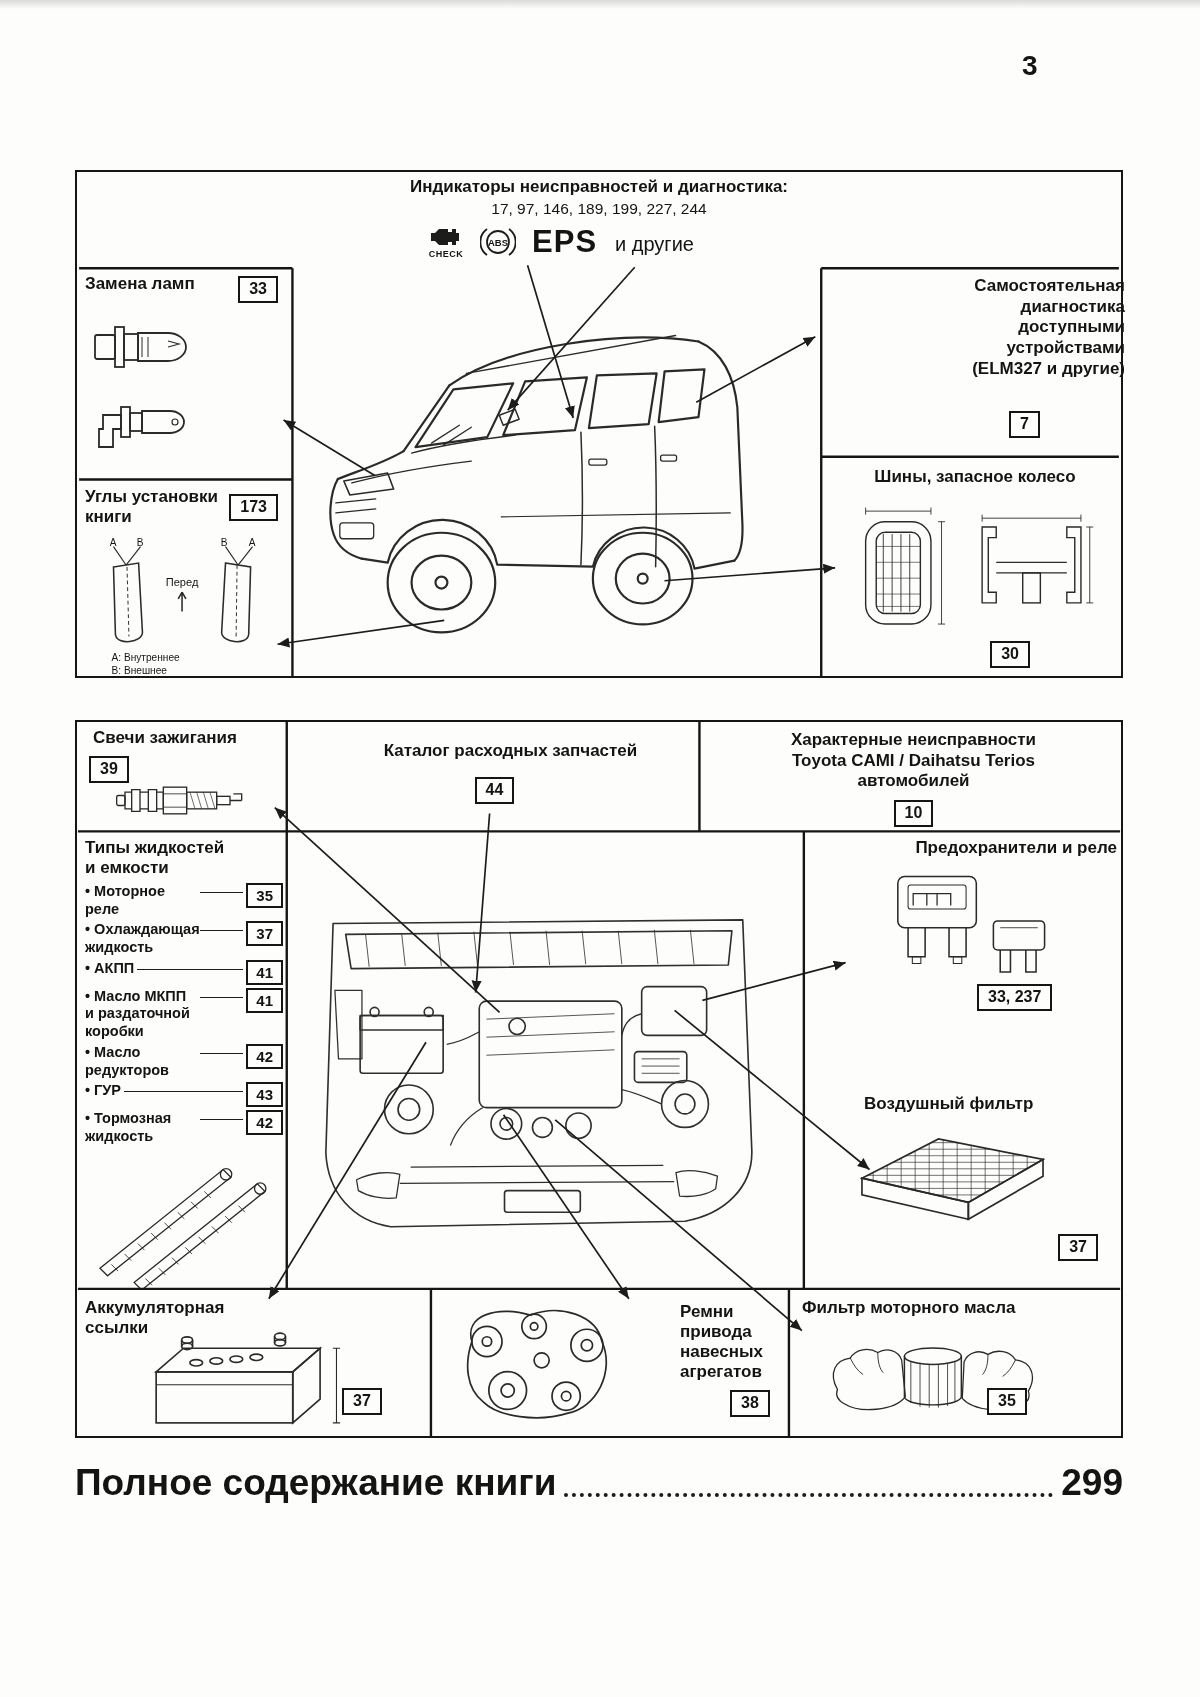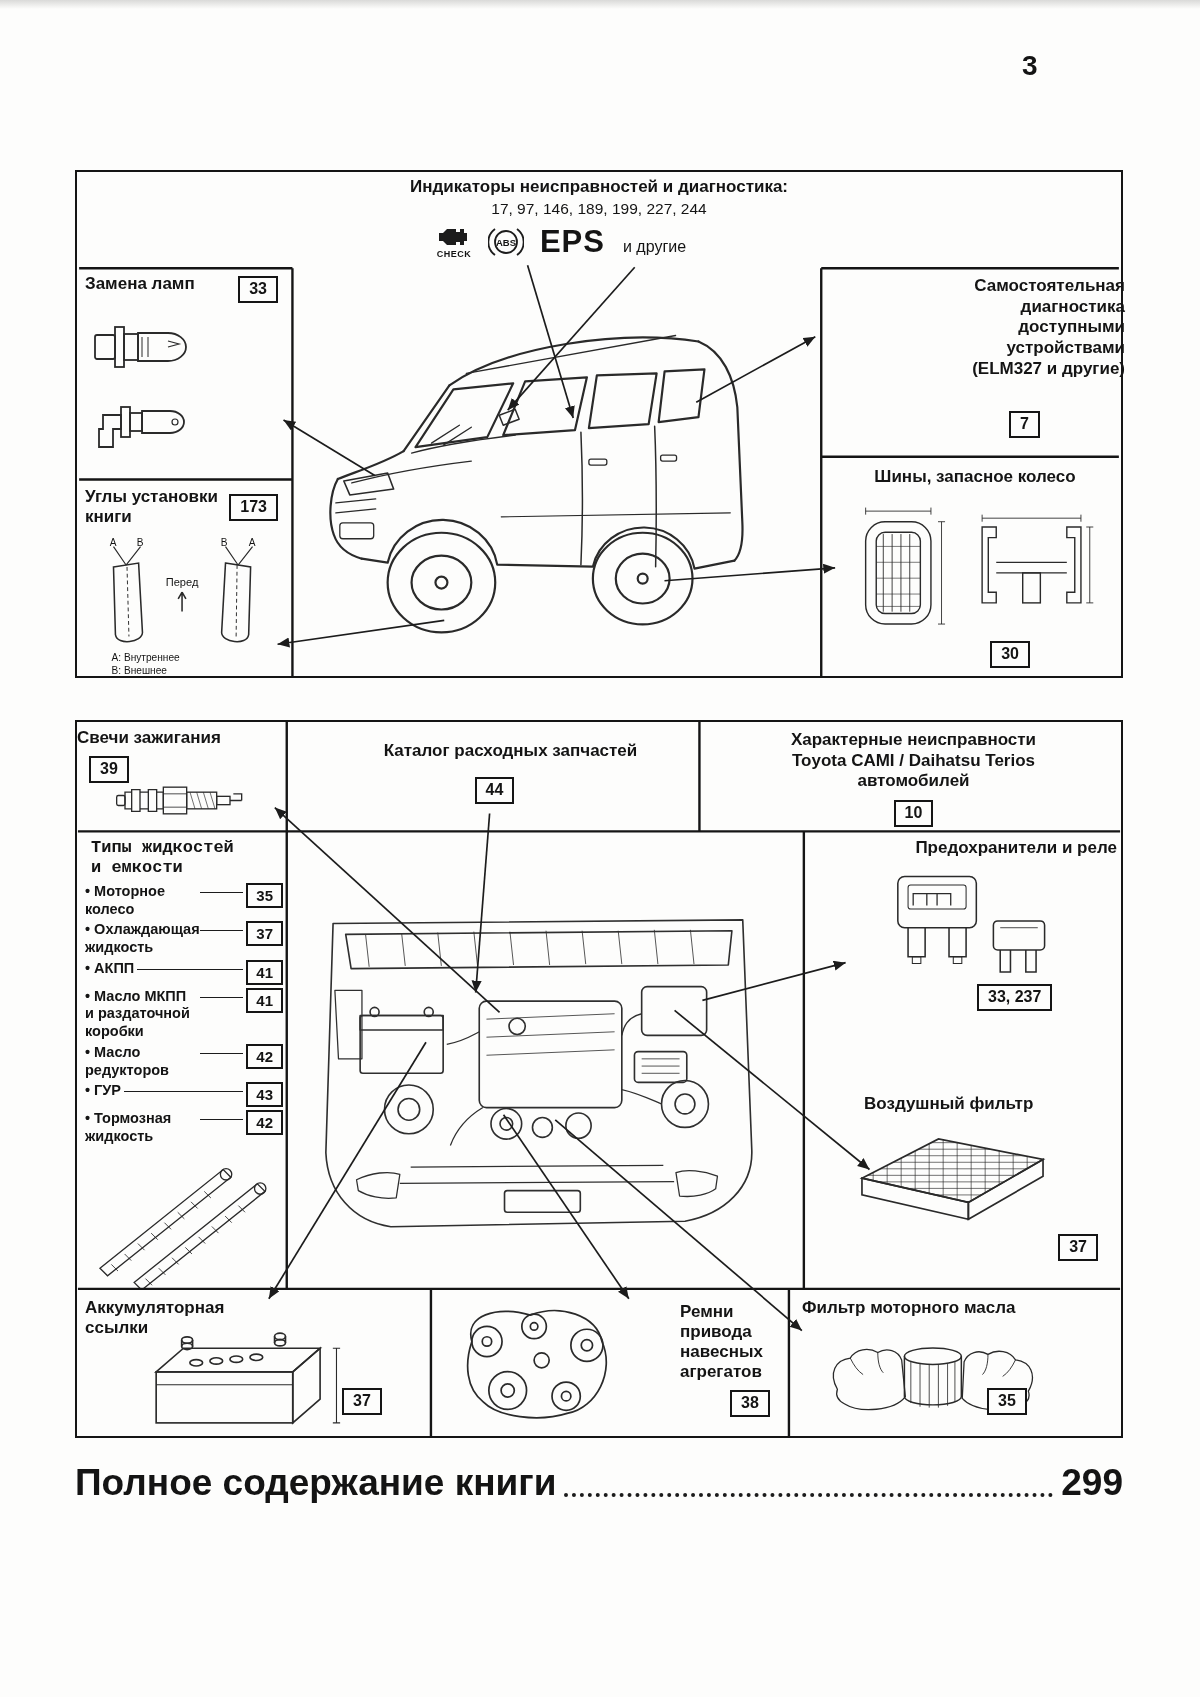--- a/index.html
+++ b/index.html
@@ -26,21 +26,21 @@
 
   
   .ind { position:absolute; left:0; right:0; top:5px; text-align:center; z-index:2; }
   .ind-title { font-weight:700; font-size:17px; }
   .ind-pages { font-size:15.5px; margin-top:3px; }
   .ind-icons { margin-top:6px; display:flex; justify-content:center; align-items:center; gap:16px;
                transform:translateX(-38px); }
   .chk { display:flex; flex-direction:column; align-items:center; }
   .chk-label { font-size:9px; font-weight:700; letter-spacing:.5px; margin-top:1px; }
   .eps { font-size:31px; font-weight:700; letter-spacing:1px; }
-  .others { font-size:16px; margin-left:2px; align-self:flex-end; padding-bottom:4px; }
+  .others { font-size:20px; margin-left:2px; align-self:flex-end; padding-bottom:4px; }
 
   
   .c-lamps   { left:0; top:97px; width:215px; height:213px; }
   .c-angles  { left:0; top:310px; width:215px; height:198px; }
   .c-diag    { left:748px; top:97px; width:300px; height:190px; text-align:right; }
   .c-tires   { left:748px; top:287px; width:300px; height:221px; text-align:center; }
   .c-lamps .sec-title, .c-angles .sec-title { position:absolute; left:8px; top:5px; text-align:left; }
   .diag-lines { margin-top:7px; font-weight:700; font-size:17px; line-height:1.22; }
 
   
@@ -50,21 +50,21 @@
   .c-fluids  { left:0; top:110px; width:210px; height:460px; }
   .c-right   { left:730px; top:110px; width:318px; height:460px; }
   .c-batt    { left:0; top:570px; width:355px; height:148px; }
   .c-belts   { left:355px; top:570px; width:360px; height:148px; }
   .c-oilf    { left:715px; top:570px; width:333px; height:148px; }
 
   .c-catalog .sec-title { margin-top:19px;padding-left:32px; }
   .c-faults .f1 { margin-top:8px; font-weight:700; font-size:17px; line-height:1.22; }
   .c-faults .f2 { font-weight:700; font-size:17px; line-height:1.22; }
 
-  .c-fluids .sec-title { position:absolute; left:14px; top:6px;font-family:Liberation Mono, monospace; }
+  .c-fluids .sec-title { position:absolute; left:8px; top:6px; }
   .fl-list { position:absolute; left:8px; top:48px; width:198px; }
   .fl-row { display:flex; align-items:flex-start; margin:3px 0; }
   .fl-label { font-weight:700; font-size:14.5px; line-height:1.22; max-width:112px; }
   .fl-label::before { content:"\2022\00a0"; }
   .fl-lead { flex:1; border-top:1.6px solid #1c1c1c; margin:9px 3px 0 3px; min-width:6px; }
   .fl-badge { border:2px solid #151515; font-weight:700; font-size:15px; padding:0 8px; line-height:21px; }
 
   .footer { position:absolute; left:75px; top:1462px; width:1048px; display:flex; align-items:flex-end;
             font-weight:700; font-size:37px; }
   .dots { flex:1; border-bottom:4.5px dotted #1c1c1c; margin:0 8px 7px 8px; }
@@ -252,21 +252,21 @@
         <path d="M414,92 L400,272"></path>
         <path d="M628,280 L772,242"></path>
         <path d="M350,322 L192,580"></path>
         <path d="M428,395 L554,580"></path>
         <path d="M480,400 L728,612"></path>
         <path d="M600,290 L796,450"></path>
       </g>
     </svg>
 
     <div class="cell c-spark">
-      <div class="sec-title" style="margin:6px 0 0 0;">Свечи зажигания</div>
+      <div class="sec-title" style="margin:6px 0 0 16px;">Свечи зажигания</div>
       <span class="badge" style="left:12px; top:34px;">39</span>
       <svg class="illus" style="left:28px; top:56px;" width="175" height="50" viewBox="0 0 190 60">
         <g stroke="#2a2a2a" stroke-width="1.6" fill="none">
           <rect x="4" y="21" width="10" height="12" rx="2"></rect>
           <path d="M14,17 h8 v20 h-8 z M22,14 h10 v26 h-10 z M32,17 h10 v20 h-10 z M42,14 h10 v26 h-10 z M52,17 h8 v20 h-8 z"></path>
           <rect x="60" y="11" width="28" height="32"></rect>
           <path d="M60,19 h28 M60,35 h28" stroke-width="1"></path>
           <rect x="88" y="17" width="36" height="20"></rect>
           <path d="M92,17 l6,20 M100,17 l6,20 M108,17 l6,20 M116,17 l6,20" stroke-width="0.8"></path>
           <rect x="124" y="22" width="16" height="10"></rect>
@@ -287,21 +287,21 @@
       <span class="badge center" style="margin-top:8px;">10</span>
     </div>
 
     <div class="cell c-fluids">
       <div class="sec-title">
         <span>Типы жидкостей</span><br>
         <span>и емкости</span>
       </div>
       <div class="fl-list">
         <div class="fl-row">
-          <span class="fl-label">Моторное колесо</span>
+          <span class="fl-label">Моторное реле</span>
           <span class="fl-lead"></span>
           <span class="fl-badge">35</span>
         </div>
         <div class="fl-row">
           <span class="fl-label">Охлаждающая жидкость</span>
           <span class="fl-lead"></span>
           <span class="fl-badge">37</span>
         </div>
         <div class="fl-row">
           <span class="fl-label">АКПП</span>

